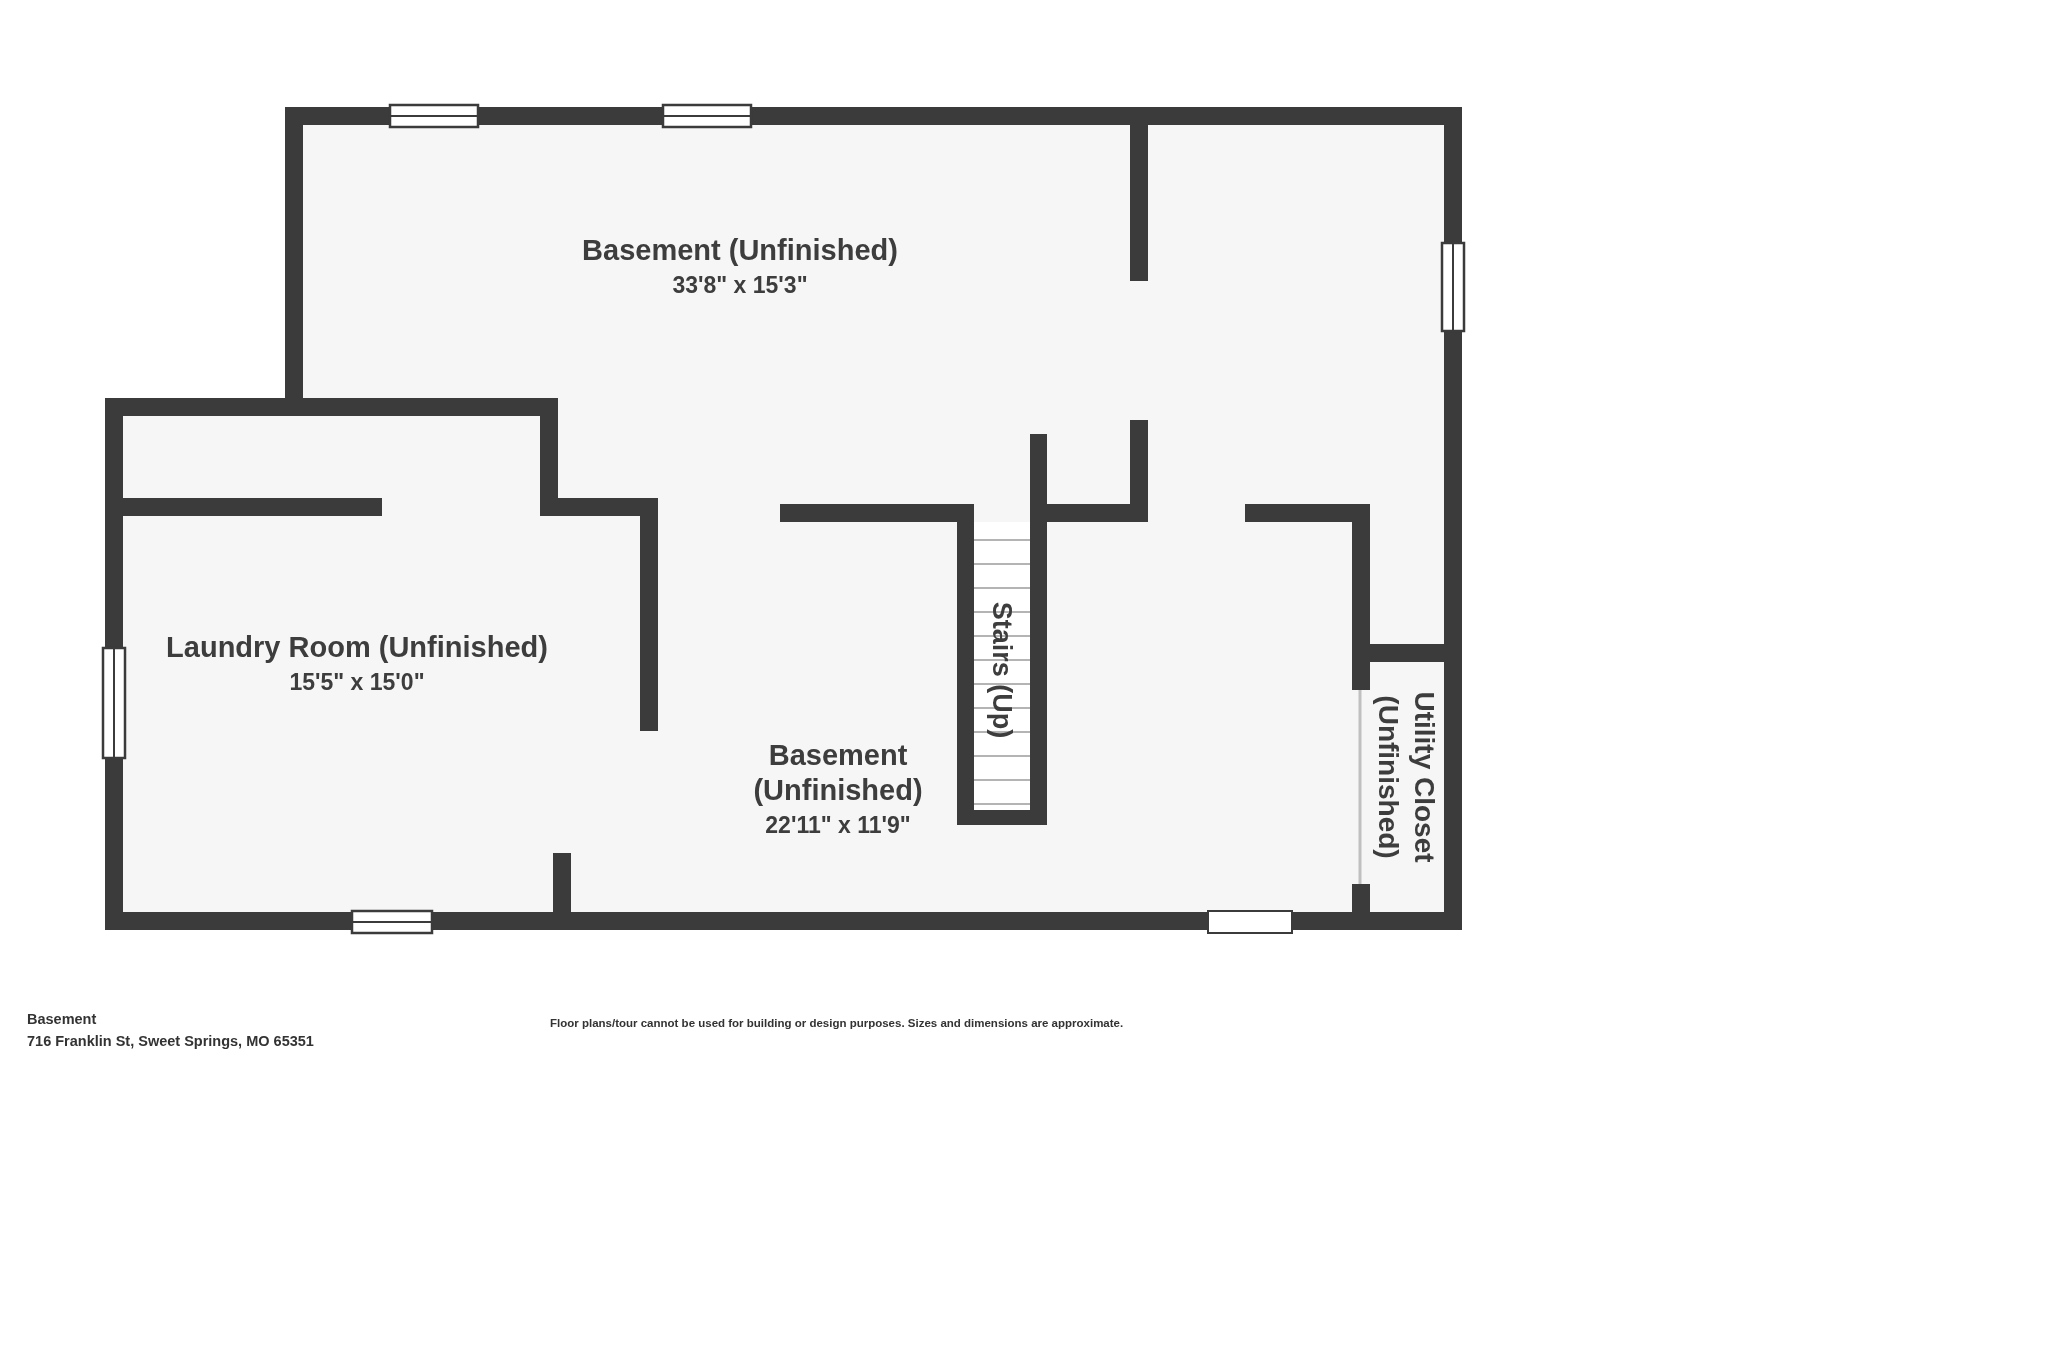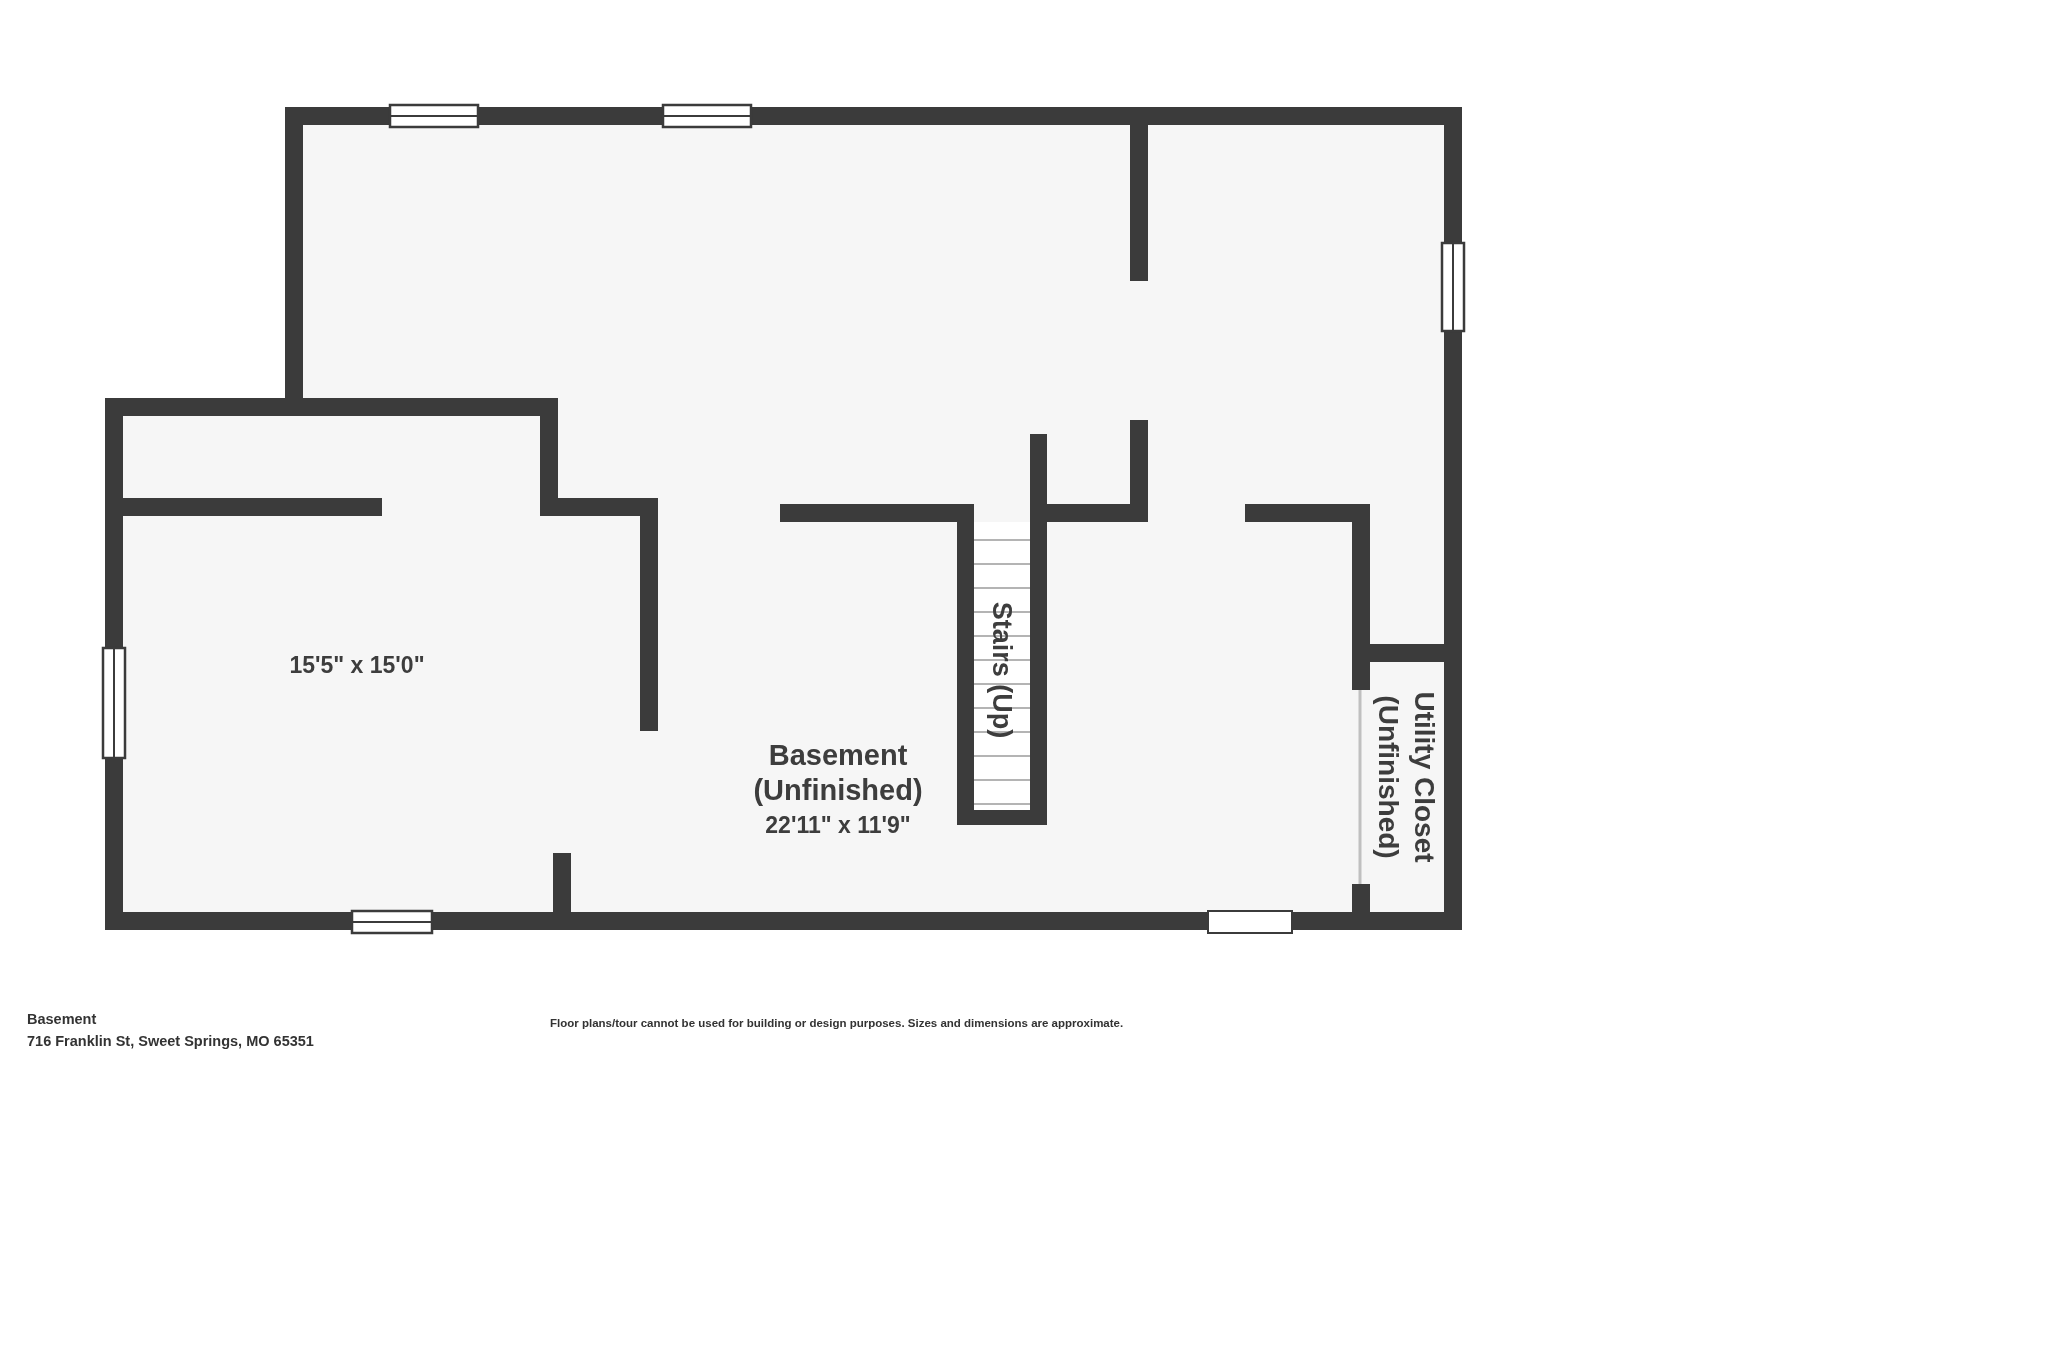--- a/index.html
+++ b/index.html
@@ -129,22 +129,27 @@
       <g>
         <rect class="window-frame" x="352" y="911" width="80" height="22"></rect>
         <line class="window-line" x1="352" y1="922" x2="432" y2="922"></line>
       </g>
       <g>
         <rect class="opening-frame" x="1208" y="911" width="84" height="22"></rect>
       </g>
     </g>
   </svg>
 
+  <div class="room-label" style="left:740px; top:268px;">
+    <div class="room-name">Basement (Unfinished)</div>
+    <div class="room-dim">33'8" x 15'3"</div>
+  </div>
 
   <div class="room-label" style="left:357px; top:665px;">
+    <div class="room-name">Laundry Room (Unfinished)</div>
     <div class="room-dim">15'5" x 15'0"</div>
   </div>
 
   <div class="room-label" style="left:838px; top:790px;">
     <div class="room-name">Basement</div>
     <div class="room-name">(Unfinished)</div>
     <div class="room-dim">22'11" x 11'9"</div>
   </div>
 
   <div class="room-label rot" style="left:1002px; top:670px;">

